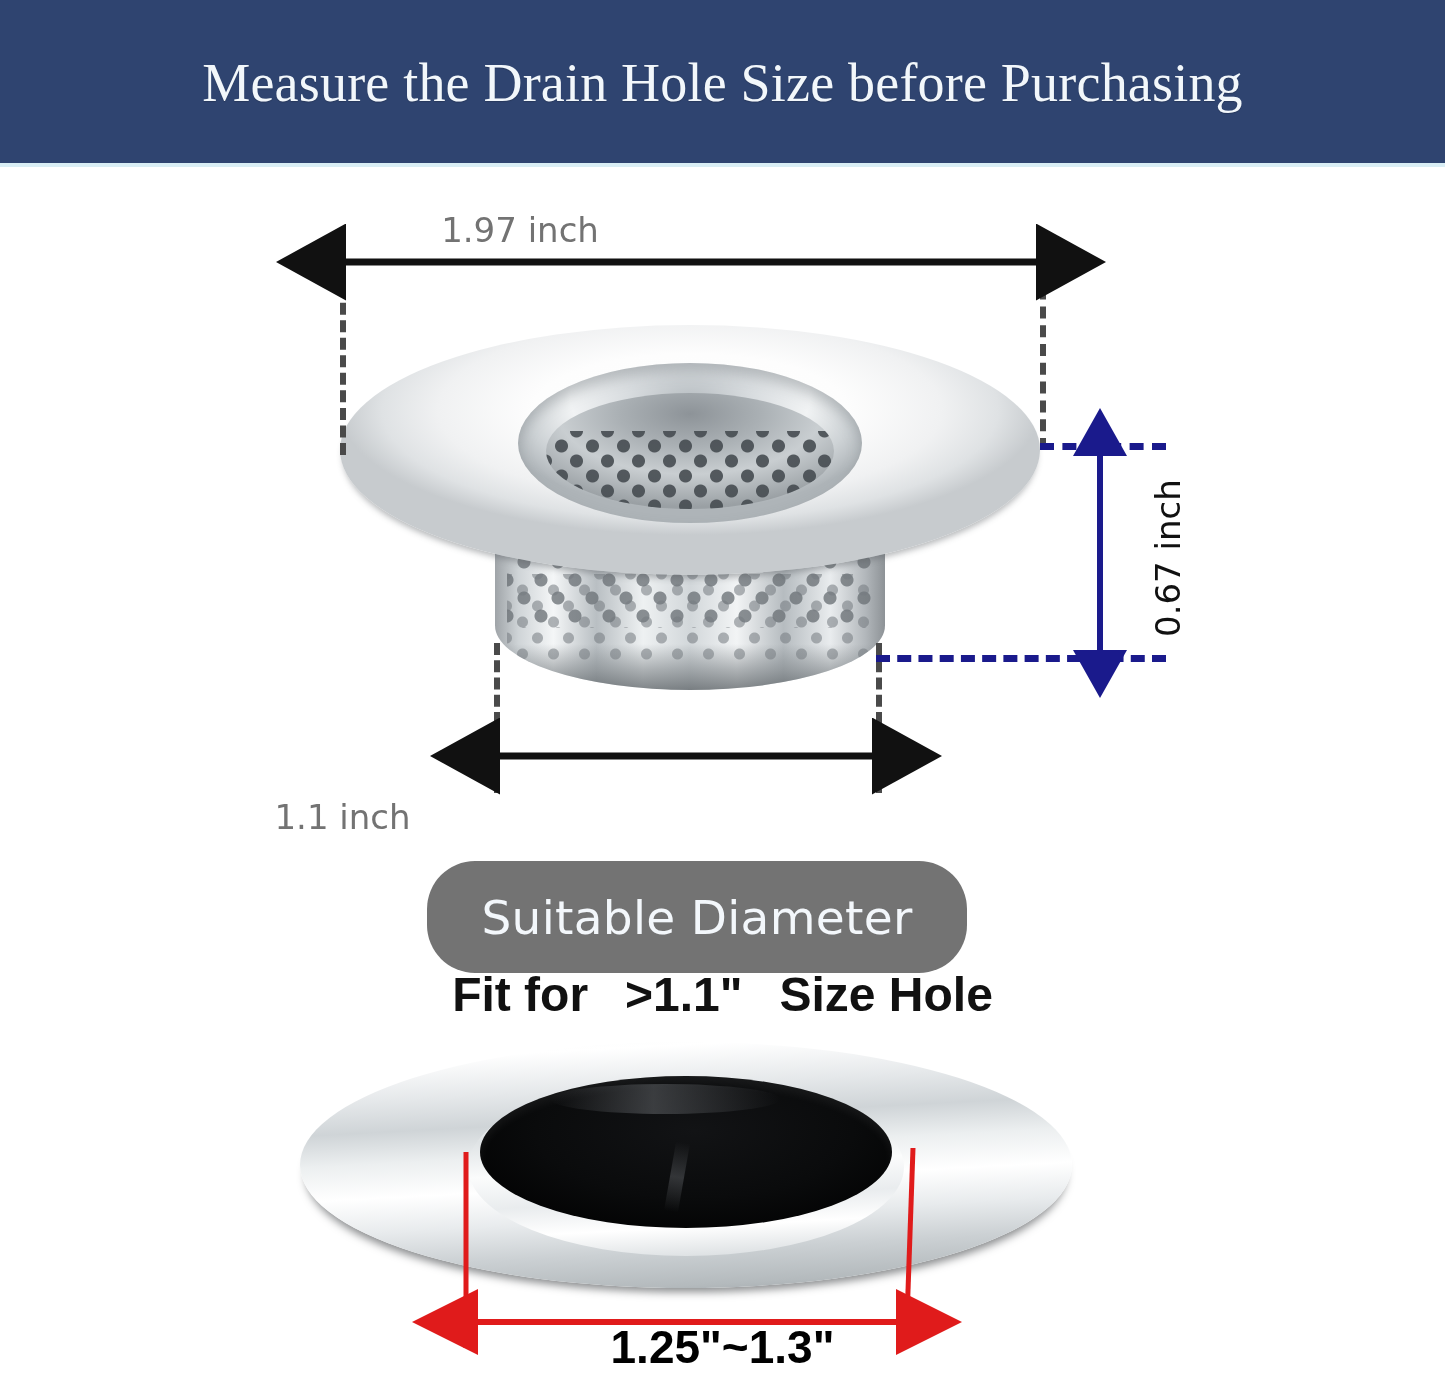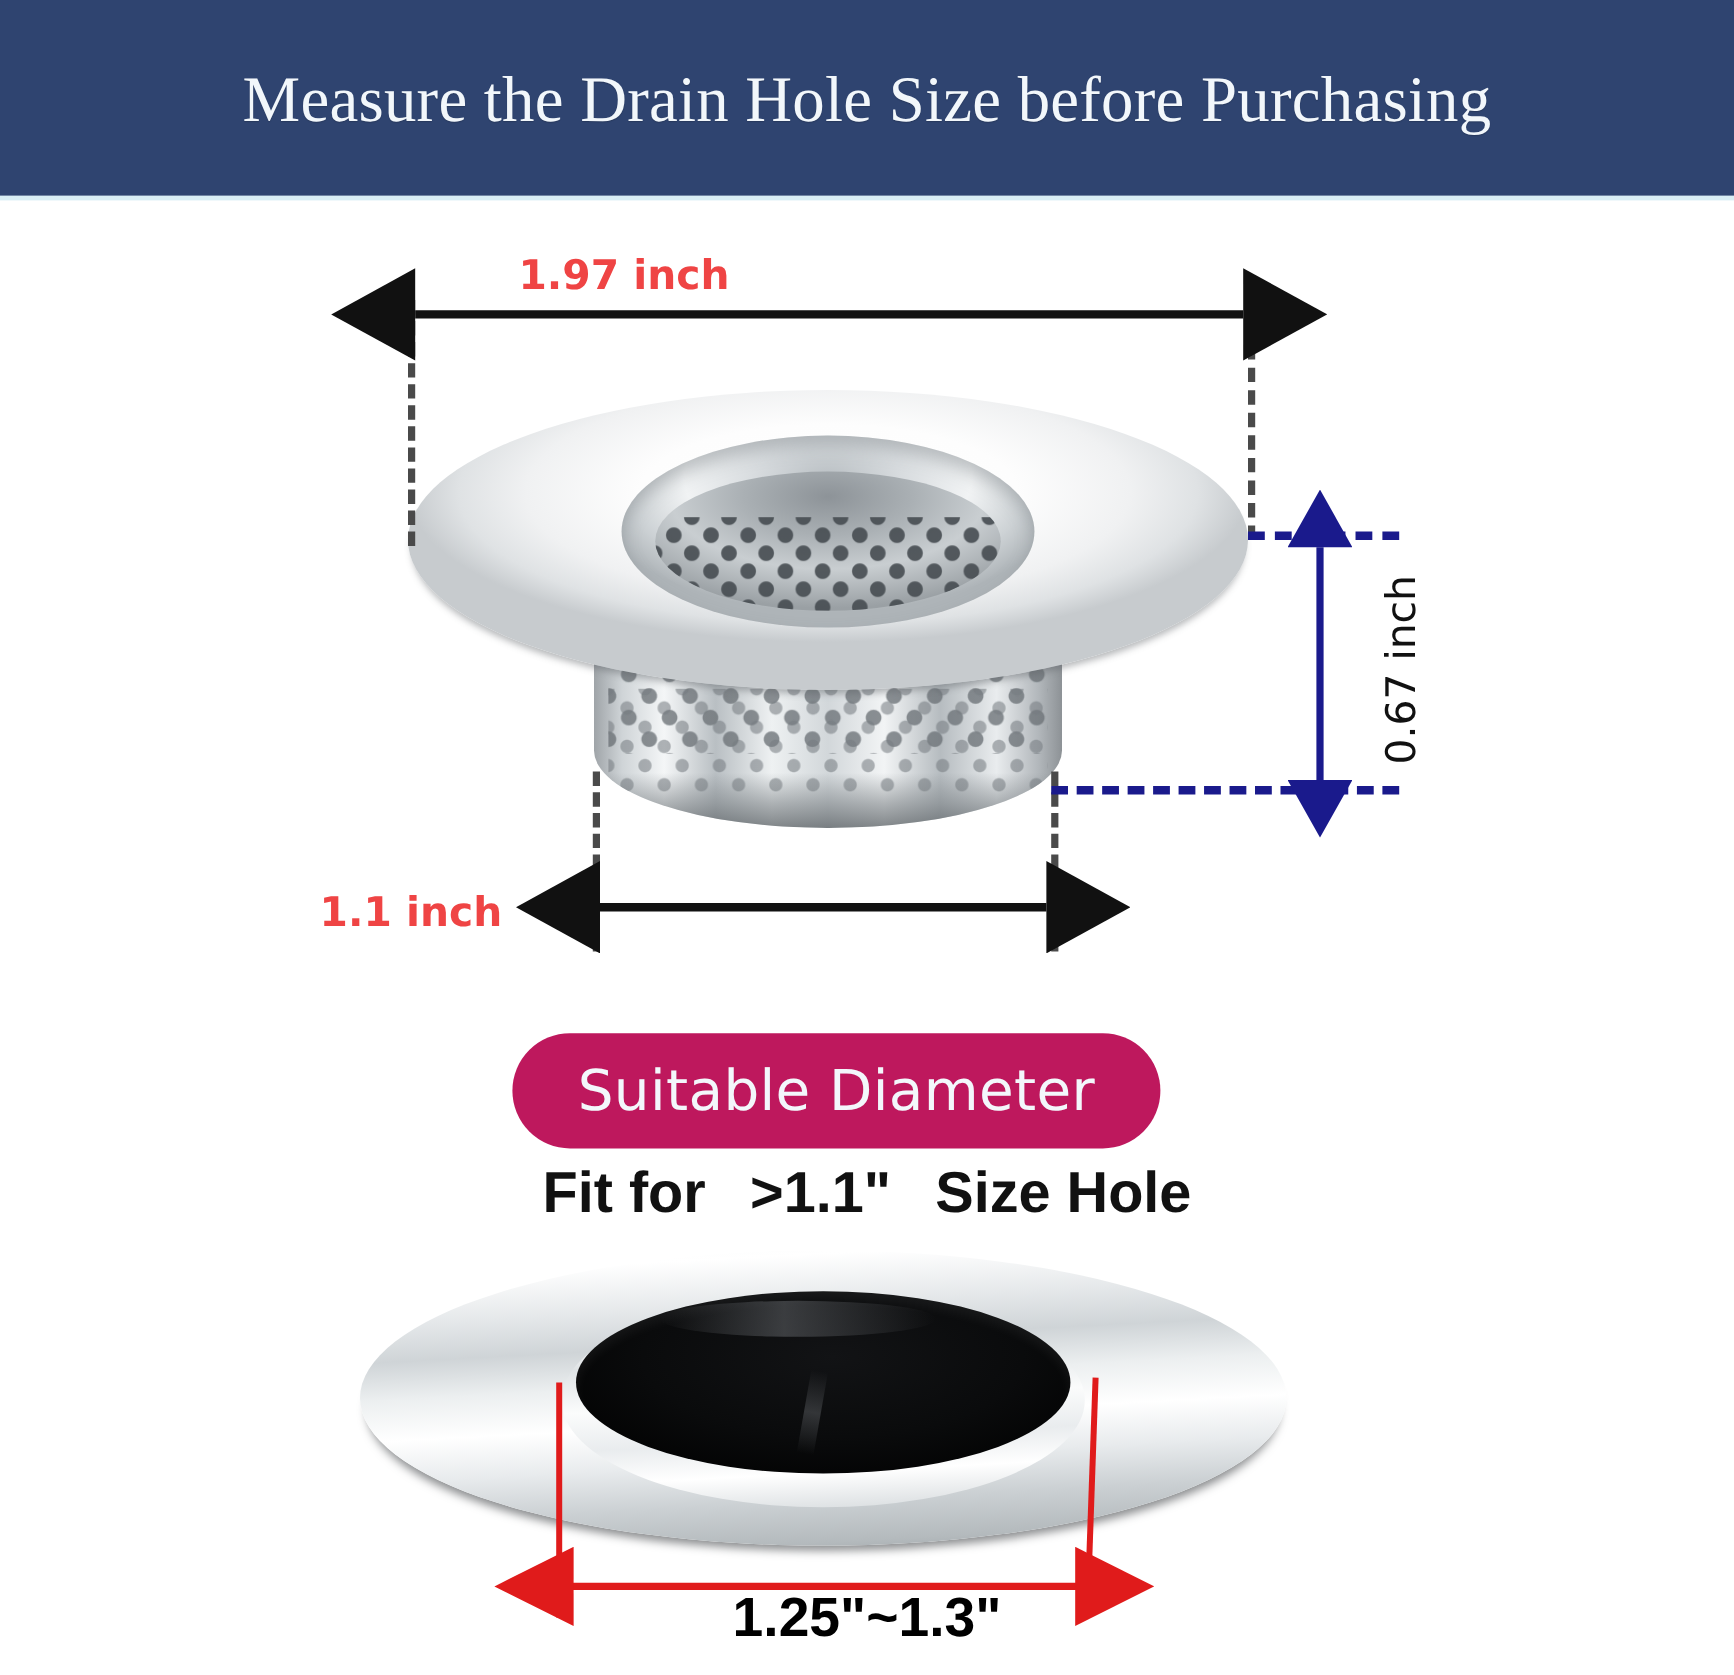--- a/index.html
+++ b/index.html
@@ -170,23 +170,23 @@
     background-image:
       radial-gradient(circle at 50% 50%, rgba(70,76,81,0.9) 0 6px, rgba(70,76,81,0) 7px),
       radial-gradient(circle at 50% 50%, rgba(70,76,81,0.9) 0 6px, rgba(70,76,81,0) 7px);
     background-size: 31px 30px, 31px 30px;
     background-position: 0 0, 15px 15px;
   }
 
   
   .dim-label {
     position: absolute;
-    color: #ef4444;
+    color: #737373;
     font-size: 34px;
-    font-weight: 700;
+    font-weight: 400;
     white-space: nowrap;
     font-family: "DejaVu Sans", "Liberation Sans", sans-serif;
   }
   .guide-v-gray {
     position: absolute;
     width: 0;
     border-left: 6px dashed #4a4a4a;
   }
   .guide-h-blue {
     position: absolute;
@@ -212,22 +212,22 @@
     transform: rotate(-90deg);
     font-family: "DejaVu Sans", "Liberation Sans", sans-serif;
   }
 
   
   .pill {
     position: absolute;
     left: 427px;
     top: 861px;
     width: 540px;
-    height: 96px;
-    background: #be185d;
+    height: 112px;
+    background: #737373;
     border-radius: 48px;
     display: flex;
     align-items: center;
     justify-content: center;
   }
   .pill-text {
     color: #f3f7fb;
     font-size: 47px;
     font-weight: 400;
     letter-spacing: 0.3px;
@@ -375,21 +375,21 @@
     <div class="guide-v-gray" style="left:1040px; top:85px; height:200px;"></div>
 
     <div class="guide-v-gray" style="left:494px; top:478px; height:150px;"></div>
     <div class="guide-v-gray" style="left:876px; top:478px; height:150px;"></div>
 
     <div class="guide-h-blue" style="left:1040px; top:278px; width:126px;"></div>
     <div class="guide-h-blue" style="left:876px; top:490px; width:290px;"></div>
 
     <div class="dim-label" style="left:0; top:45px; width:1445px; text-align:center; padding-right:405px;">1.97 inch</div>
 
-    <div class="dim-label" style="left:0; top:576px; width:1445px; text-align:center; padding-right:760px;">1.1 inch</div>
+    <div class="dim-label" style="left:0; top:632px; width:1445px; text-align:center; padding-right:760px;">1.1 inch</div>
 
     <div class="vtext" style="left:1148px; top:472px;">0.67 inch</div>
   </div>
 
   <div class="pill">
     <span class="pill-text">Suitable Diameter</span>
   </div>
 
   <div class="fitline">
     <span class="fit-a">Fit for</span>

